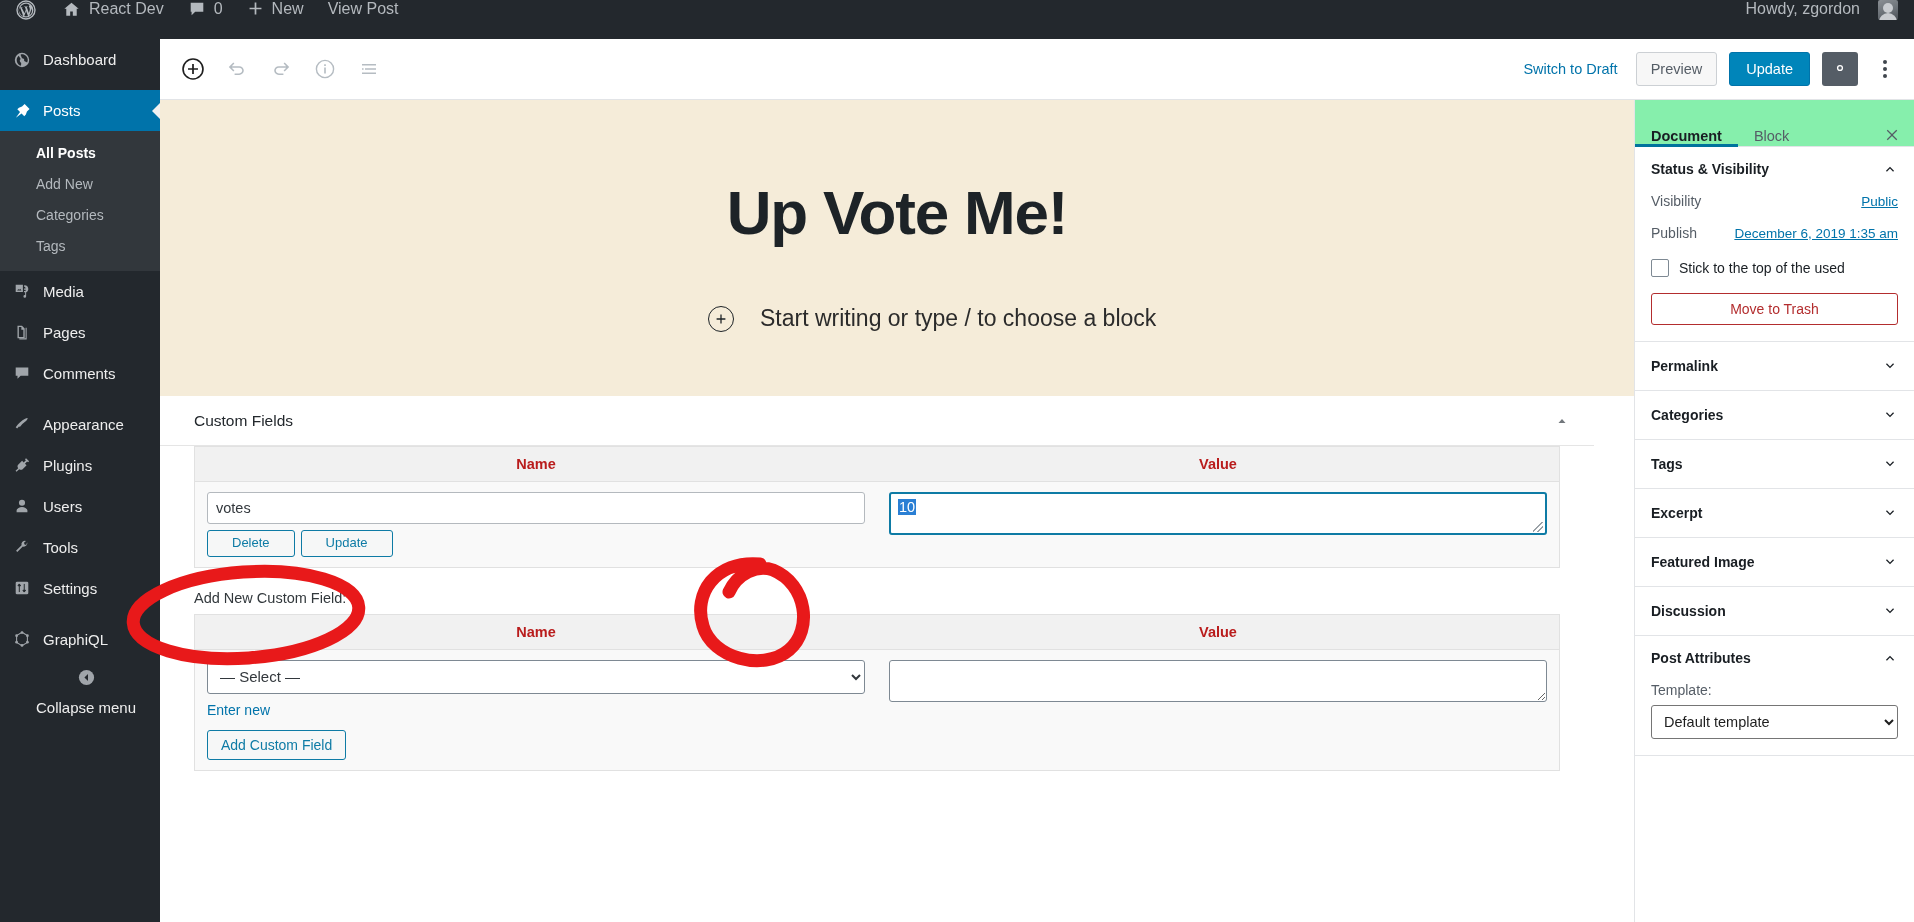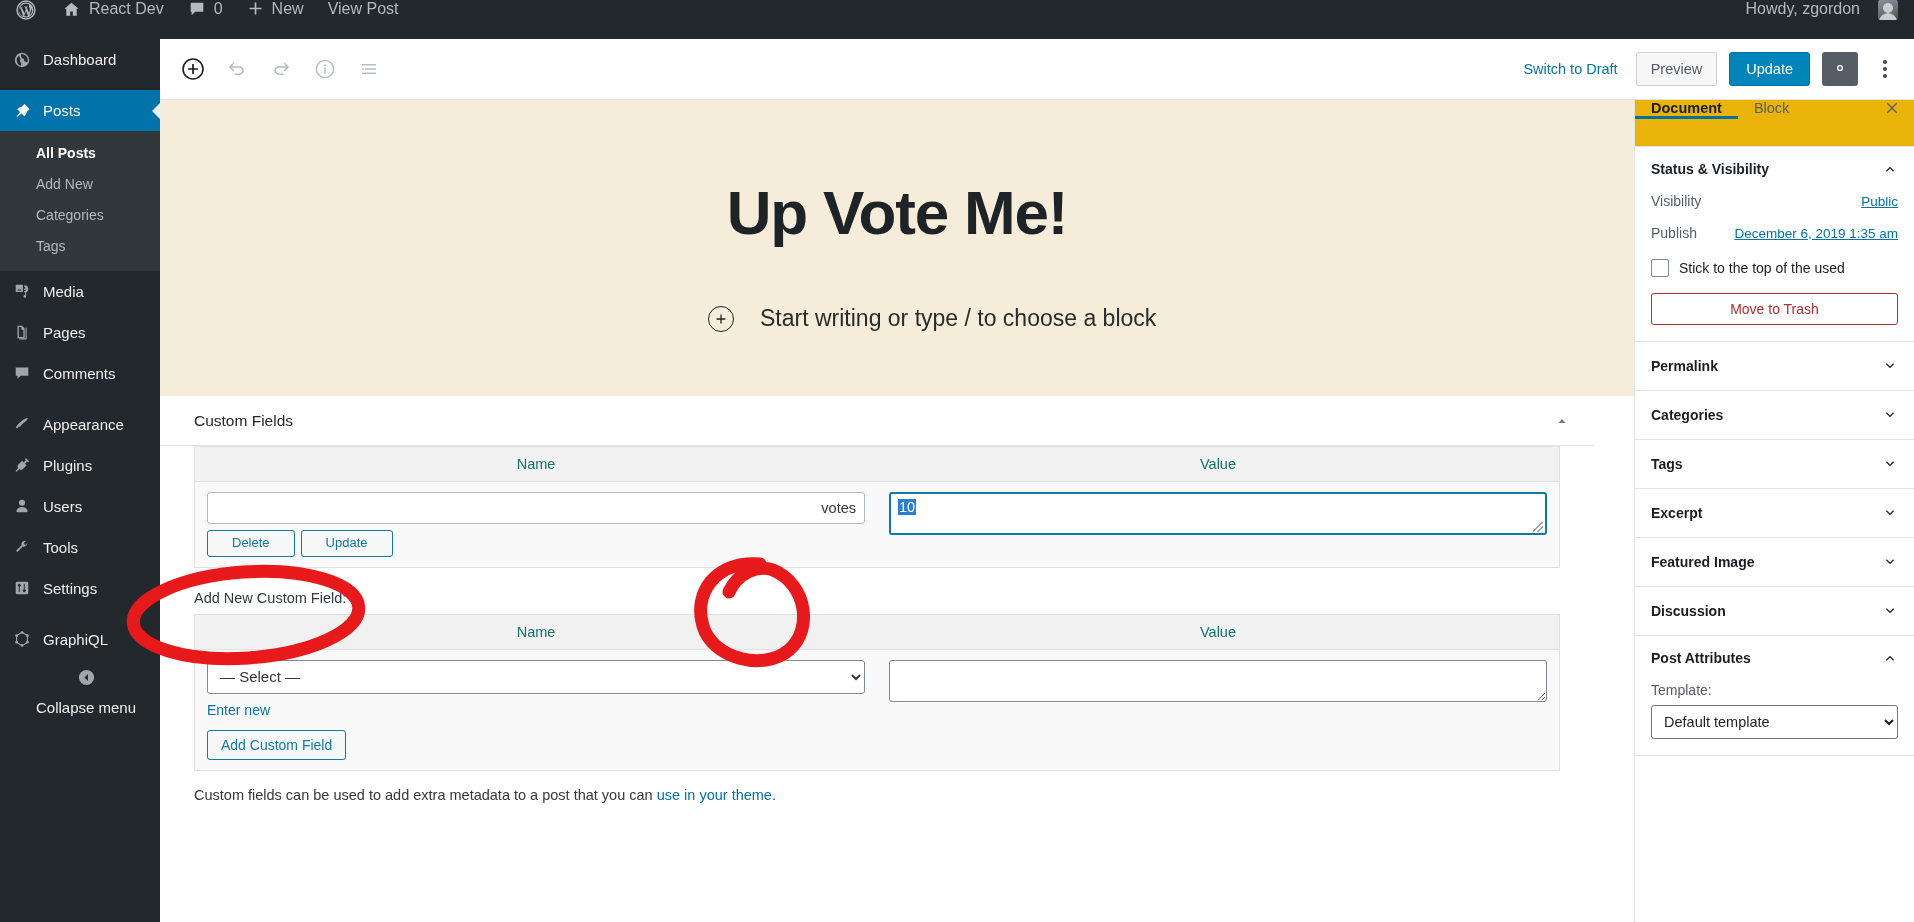--- a/index.html
+++ b/index.html
@@ -140,28 +140,28 @@
     margin-left:auto; width:20px; height:20px; display:flex; align-items:center; justify-content:center;
     cursor:pointer; color:#72777c;
   }
   .cf-wrap { padding:0 34px; }
   .cf-table {
     width:100%; border-collapse:collapse; border:1px solid #e1e1e1; table-layout:fixed;
     margin-top:0;
   }
   .cf-table th {
     background:#f1f1f1; border-bottom:1px solid #e1e1e1;
-    font-size:14.5px; font-weight:normal; color:#0f766e; text-align:center;
+    font-size:14.5px; font-weight:bold; color:#b91c1c; text-align:center;
     padding:9px 20px; height:32px;
   }
   .cf-table td { padding:10px 12px; vertical-align:top; background:#fff; }
   .cf-table tr.rowbg td { background:#f9f9f9; }
   .cf-name-input {
     width:100%; height:32px; border:1px solid #b4b9be; border-radius:3px;
-    padding:4px 8px; font-size:14.5px; font-family:inherit; color:#32373c; background:#fff;text-align:right;
+    padding:4px 8px; font-size:14.5px; font-family:inherit; color:#32373c; background:#fff;
   }
   .sel-token {
     background:#2a7fd4; color:#fff; padding:0 1px; font-size:14.5px;
   }
   .cf-value-box {
     width:100%; height:43px; border:2px solid #0e7ba5; border-radius:3px;
     padding:4px 7px; background:#fff; position:relative; cursor:text;
   }
   .cf-value-box .resizer {
     position:absolute; right:2px; bottom:1px; width:10px; height:10px;
@@ -196,22 +196,22 @@
     font-size:14.5px; color:#32383c; padding:16px 34px 0 34px;
   }
   .cf-footnote a { color:#0073aa; }
 
   
   #settings-sidebar {
     position:absolute; top:61px; right:0; width:280px; height:822px;
     background:#fff; border-left:1px solid #e2e4e7; z-index:15; overflow:hidden;
   }
   .ss-tabs {
-    display:flex; align-items:flex-start; height:47px; border-bottom:1px solid #e2e4e7;
-    background:#eab308;
+    display:flex; align-items:flex-end; height:47px; border-bottom:1px solid #e2e4e7;
+    background:#86efac;
   }
   .ss-tab {
     padding:0 16px; display:flex; align-items:center; font-size:14.5px; color:#555d66;
     cursor:pointer; border-bottom:3px solid transparent; margin-bottom:-1px; font-weight:400;
     background:none; border-top:none; border-left:none; border-right:none; font-family:inherit;
   }
   .ss-tab.active { color:#191e23; font-weight:bold; border-bottom-color:#00739c; }
   .ss-close {
     margin-left:auto; width:44px; display:flex; align-items:center; justify-content:center;
     cursor:pointer; color:#555d66; background:none; border:none;
@@ -569,23 +569,20 @@
                   </div>
                 </td>
                 <td>
                   <textarea class="cf-empty-value" placeholder="" style=""></textarea>
                 </td>
               </tr>
             </tbody>
           </table>
         </div>
 
-        <div class="cf-footnote">
-          <span>Custom fields can be used to add extra metadata to a post that you can </span><a>use in your theme</a><span>.</span>
-        </div>
       </div>
 
     </div>
   </div>
 
   <div id="settings-sidebar">
     <div class="ss-tabs">
       <button class="ss-tab active">Document</button>
       <button class="ss-tab">Block</button>
       <button class="ss-close">

